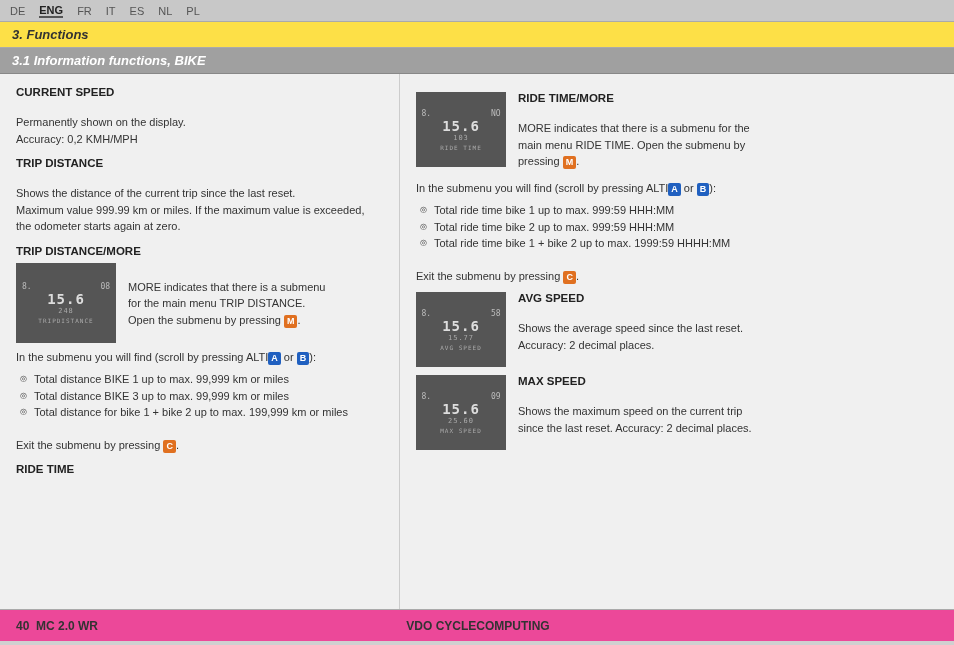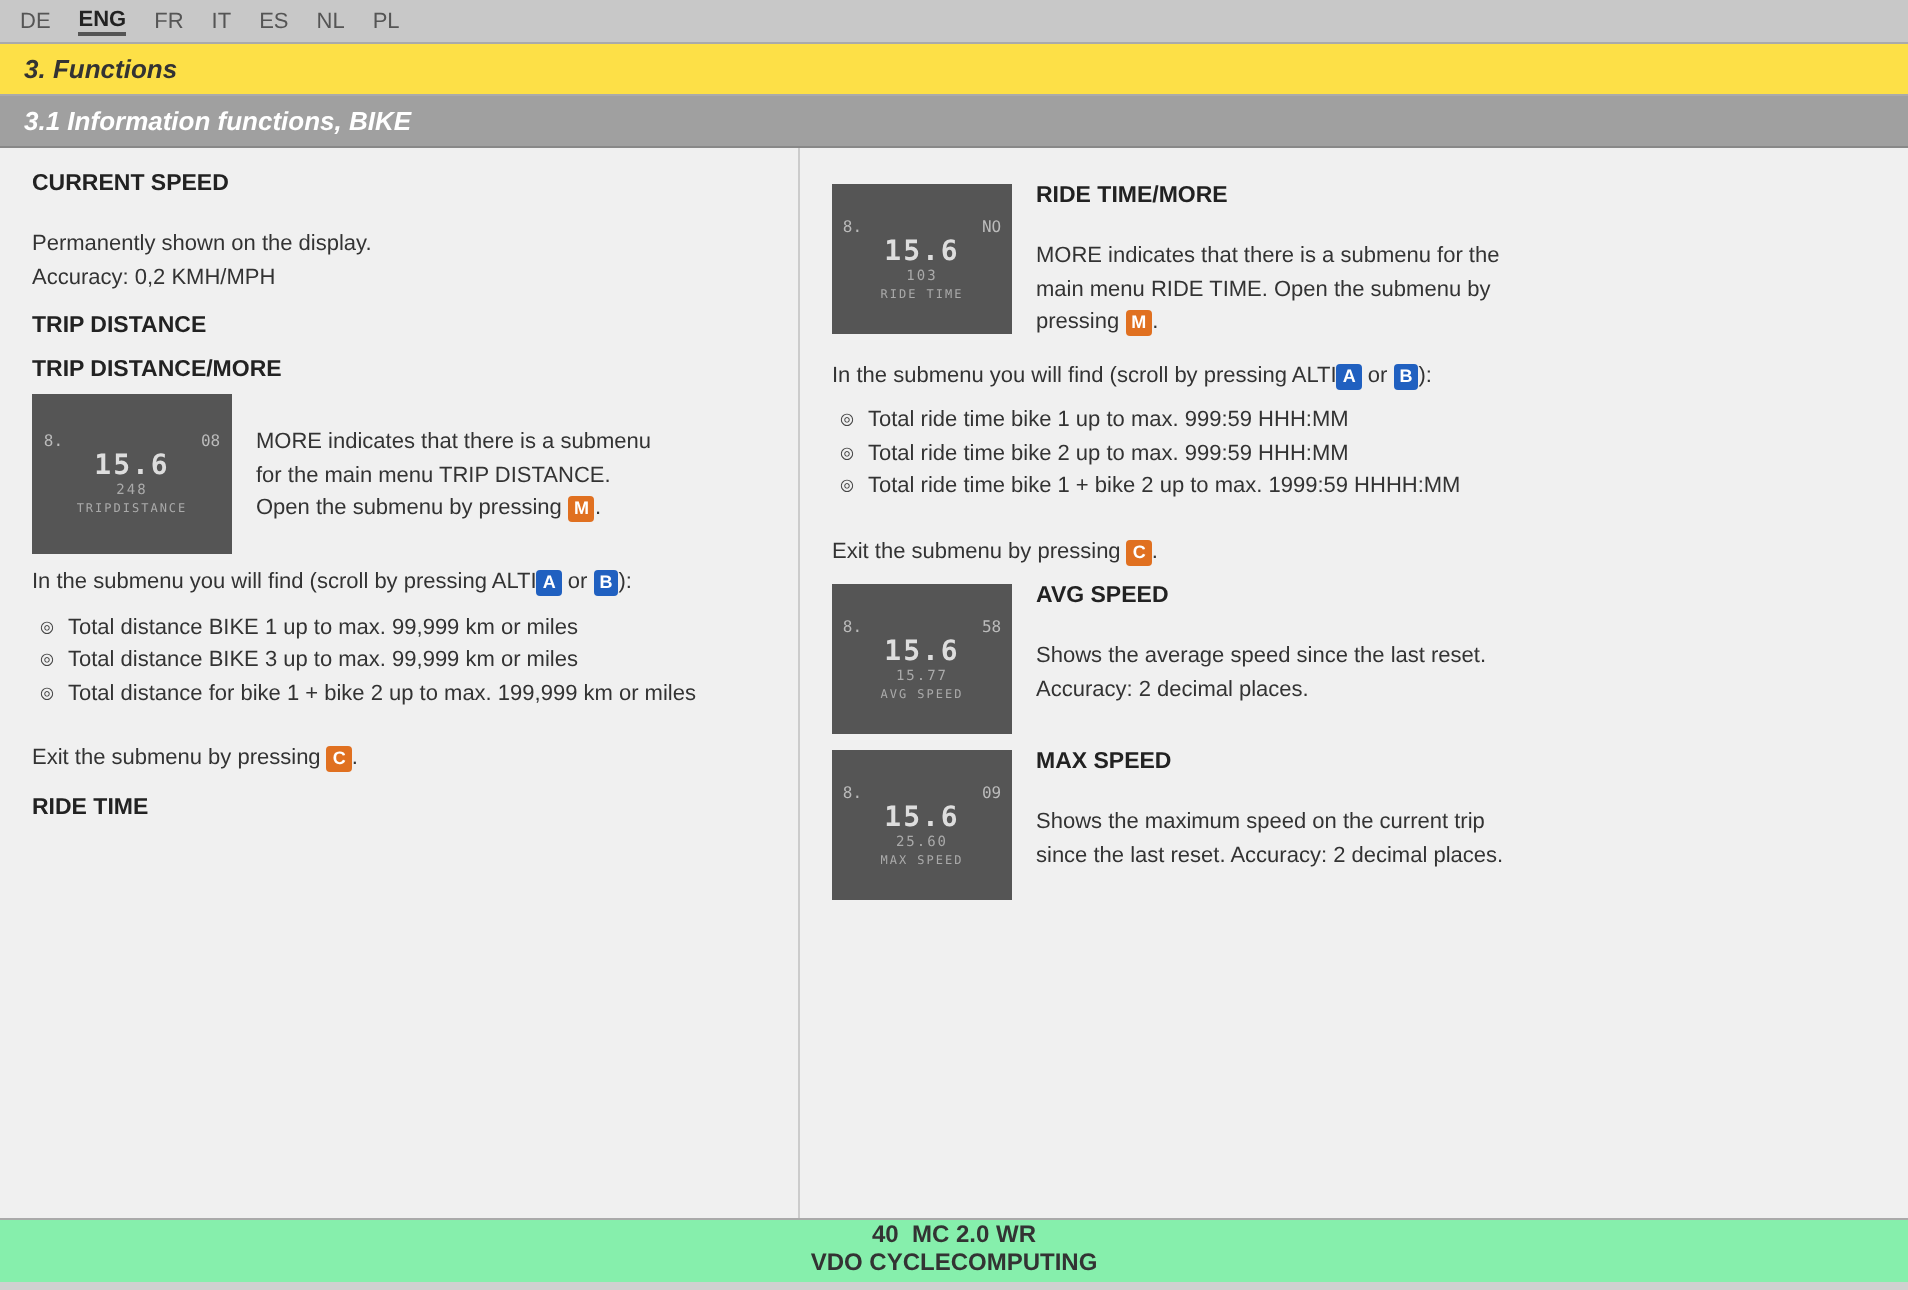--- a/index.html
+++ b/index.html
@@ -204,28 +204,27 @@
       color: #fff;
       font-size: 9px;
       font-weight: bold;
       padding: 0 3px;
       border-radius: 2px;
       line-height: 13px;
     }
 
     
     .footer {
-      background: #86efac;
+      background: #ec4899;
       border-top: 1px solid #aaa;
       height: 32px;
       display: flex;
       align-items: center;
       padding: 0 16px;
       justify-content: flex-end;
-      flex-direction: column;
     }
     .footer-left {
       font-size: 12px;
       font-weight: bold;
       color: #333;
     }
     .footer-center {
       font-size: 12px;
       font-weight: bold;
       color: #333;
@@ -258,20 +257,25 @@
 
   <div class="left-col">
 
     <div class="section-title">CURRENT SPEED</div>
     <div class="section-body">
       <span>Permanently shown on the display.</span><br>
       <span>Accuracy: 0,2 KMH/MPH</span>
     </div>
 
     <div class="section-title">TRIP DISTANCE</div>
+    <div class="section-body">
+      <span>Shows the distance of the current trip since the last reset.</span><br>
+      <span>Maximum value 999.99 km or miles. If the maximum value is exceeded,</span><br>
+      <span>the odometer starts again at zero.</span>
+    </div>
 
     <div class="section-title">TRIP DISTANCE/MORE</div>
     <div class="img-text-row">
       <div class="device-img">
         <div class="device-screen">
           <div class="top-row">
             <span>8.</span>
             <span>08</span>
           </div>
           <div class="mid-row">15.6</div>

